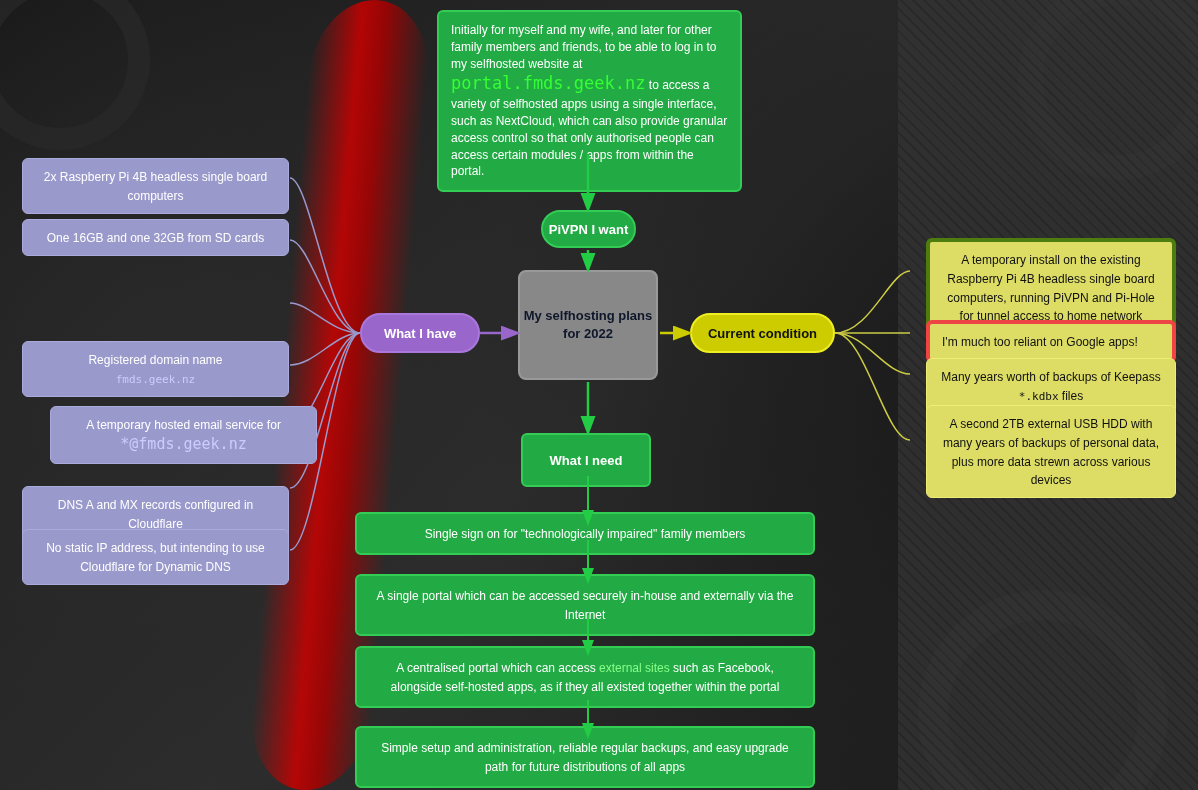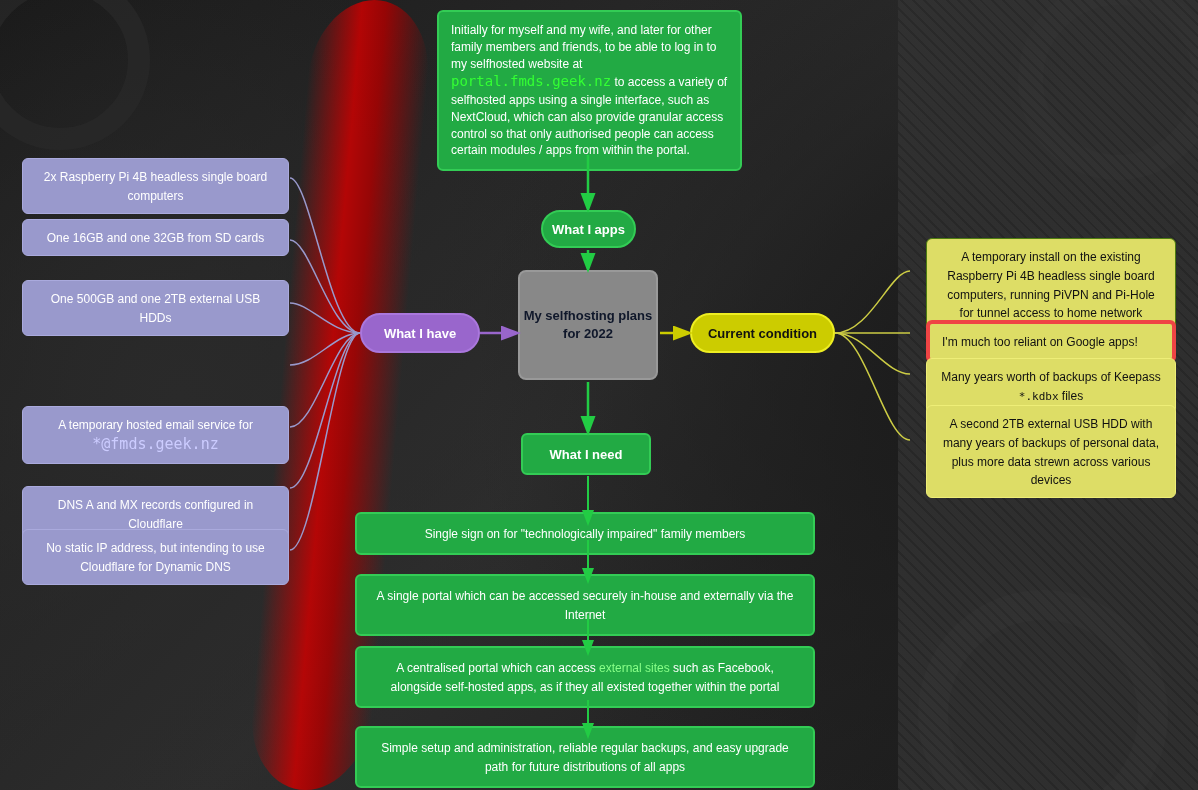--- a/index.html
+++ b/index.html
@@ -154,21 +154,21 @@
       z-index: 20;
       border: 2px solid #aa77dd;
     }
 
     
     .what-i-need-node {
       position: absolute;
       left: 521px;
       top: 433px;
       width: 130px;
-      height: 42px;
+      height: 54px;
       background: #22aa44;
       border-radius: 6px;
       display: flex;
       align-items: center;
       justify-content: center;
       z-index: 20;
       border: 2px solid #33cc55;
     }
 
     
@@ -224,21 +224,21 @@
       text-align: center;
       z-index: 20;
       border: 2px solid #33cc55;
     }
 
     
     .text-white { color: #fff; font-size: 12px; line-height: 1.4; }
     .text-dark { color: #111; font-size: 12px; line-height: 1.4; }
     .text-node { color: #fff; font-size: 13px; font-weight: bold; }
     .text-dark-node { color: #111; font-size: 13px; font-weight: bold; }
-    .text-link { color: #33ff33; font-family: monospace; font-size: 14px; }
+    .text-link { color: #33ff33; font-family: monospace; font-size: 17px; }
 
     
     .connectors-svg {
       position: absolute;
       inset: 0;
       width: 1198px;
       height: 790px;
       z-index: 15;
       pointer-events: none;
     }
@@ -314,21 +314,21 @@
 
   <div class="top-desc-box">
     <p class="text-white">
       Initially for myself and my wife, and later for other family members and friends, to be able to log in to my selfhosted website at 
       <span class="text-link">portal.fmds.geek.nz</span>
        to access a variety of selfhosted apps using a single interface, such as NextCloud, which can also provide granular access control so that only authorised people can access certain modules / apps from within the portal.
     </p>
   </div>
 
   <div class="what-i-want-node">
-    <span class="text-node">What I apps</span>
+    <span class="text-node">PiVPN I want</span>
   </div>
 
   <div class="center-node">
     <span class="center-node-text">My selfhosting plans for 2022</span>
   </div>
 
   <div class="what-i-have-node">
     <span class="text-node">What I have</span>
   </div>
 
@@ -341,38 +341,38 @@
   </div>
 
   <div class="left-item" style="top: 158px;">
     <span class="text-white">2x Raspberry Pi 4B headless single board computers</span>
   </div>
 
   <div class="left-item" style="top: 219px;">
     <span class="text-white">One 16GB and one 32GB from SD cards</span>
   </div>
 
-  <div class="left-item" style="top: 280px;">
-    <span class="text-white">One 500GB and one 2TB external USB HDDs</span>
-  </div>
-
-
-  <div class="left-item" style="top: 406px;">
+
+  <div class="left-item" style="top: 341px;">
+    <span class="text-white">Registered domain name<br><span style="font-family:monospace; color:#ccccff; font-size:11px;">fmds.geek.nz</span></span>
+  </div>
+
+  <div class="left-item" style="top: 406px; margin-left: 28px;">
     <span class="text-white">A temporary hosted email service for<br><span style="font-family:monospace; color:#ccccff; font-size:15px;">*@fmds.geek.nz</span></span>
   </div>
 
   <div class="left-item" style="top: 486px;">
     <span class="text-white">DNS A and MX records configured in Cloudflare</span>
   </div>
 
   <div class="left-item" style="top: 529px;">
     <span class="text-white">No static IP address, but intending to use Cloudflare for Dynamic DNS</span>
   </div>
 
-  <div class="right-item-yellow" style="position:absolute; right:22px; top:238px; background:#dddd66; border-radius:6px; width:250px; padding:8px 12px; text-align:center; z-index:20; border:1px solid #4d7c0f;">
+  <div class="right-item-yellow" style="position:absolute; right:22px; top:238px; background:#dddd66; border-radius:6px; width:250px; padding:8px 12px; text-align:center; z-index:20; border:4px solid #4d7c0f;">
     <span class="text-dark">A temporary install on the existing Raspberry Pi 4B headless single board computers, running PiVPN and Pi-Hole for tunnel access to home network</span>
   </div>
 
   <div class="right-item-yellow" style="position:absolute; right:22px; top:320px; background:#dddd66; border-radius:6px; width:250px; padding:8px 12px; text-align:left; z-index:20; border:4px solid #ef4444;">
     <span class="text-dark">I'm much too reliant on Google apps!</span>
   </div>
 
   <div class="right-item-yellow" style="position:absolute; right:22px; top:358px; background:#dddd66; border-radius:6px; width:250px; padding:8px 12px; text-align:center; z-index:20; border:1px solid #eeee77;">
     <span class="text-dark">Many years worth of backups of Keepass <span style="font-family:monospace; font-size:11px;">*.kdbx</span> files</span>
   </div>

